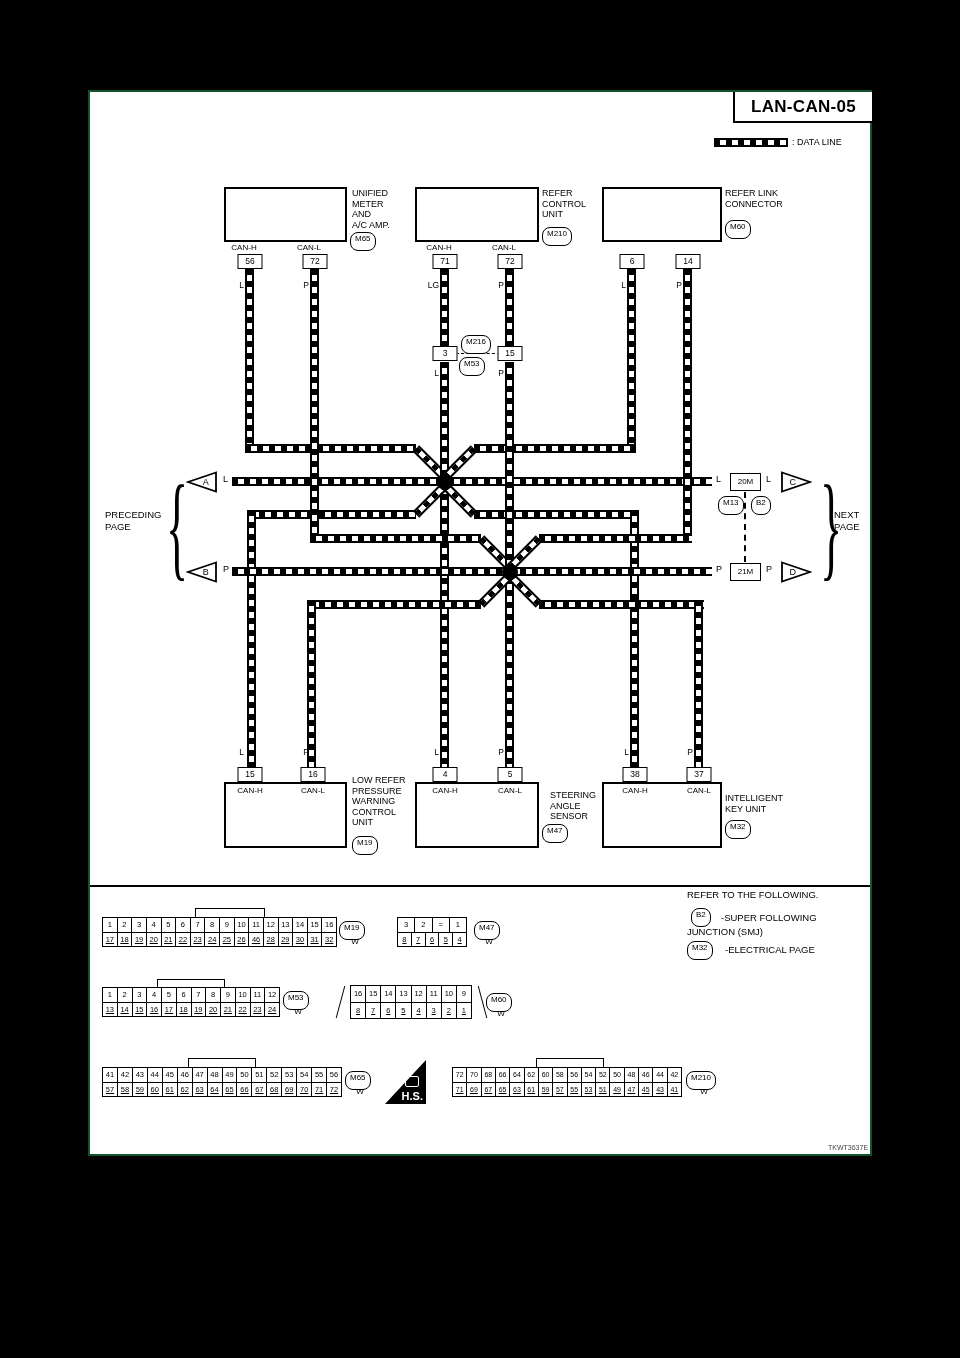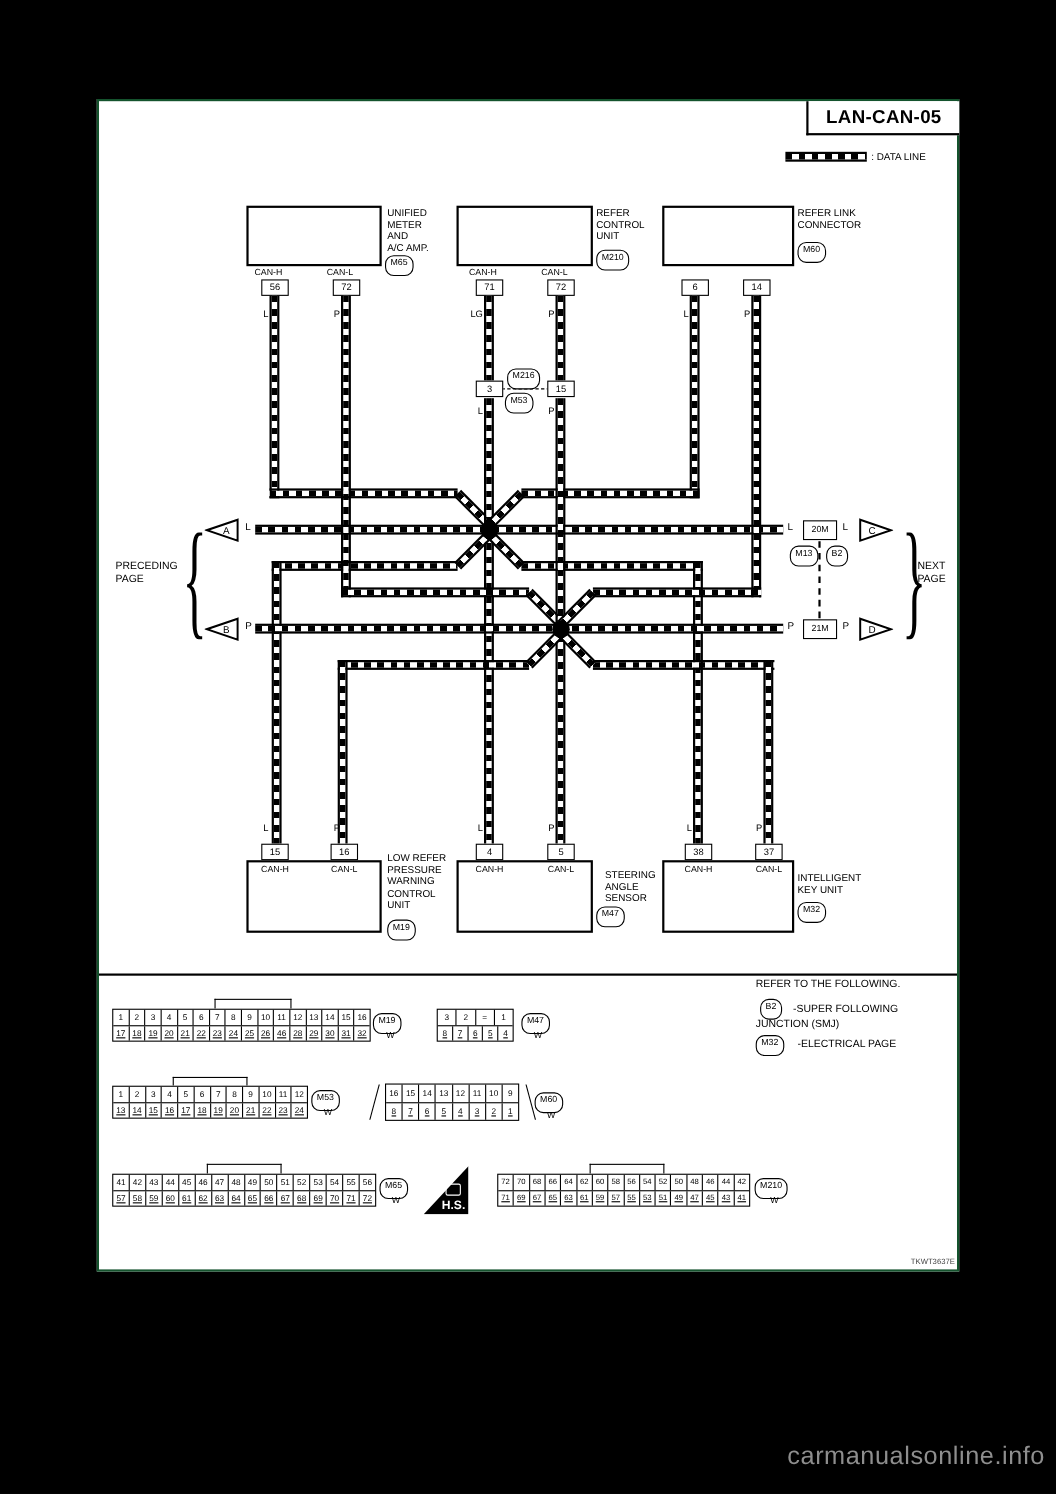--- a/index.html
+++ b/index.html
@@ -449,14 +449,13 @@
   <div class="t" style="left:597px;top:797px;font-size:9.5px">REFER TO THE FOLLOWING.</div>
   <div class="oval" style="left:601px;top:816px">B2</div>
   <div class="t" style="left:631px;top:820px;font-size:9.5px">-SUPER FOLLOWING</div>
   <div class="t" style="left:597px;top:834px;font-size:9.5px">JUNCTION (SMJ)</div>
   <div class="oval" style="left:597px;top:849px">M32</div>
   <div class="t" style="left:635px;top:852px;font-size:9.5px">-ELECTRICAL PAGE</div>
 
   <div class="doc-code">TKWT3637E</div>
 </div>
 
-<div class="watermark">carmanualsonline.info</div>
 </div>
 
 </body></html>

